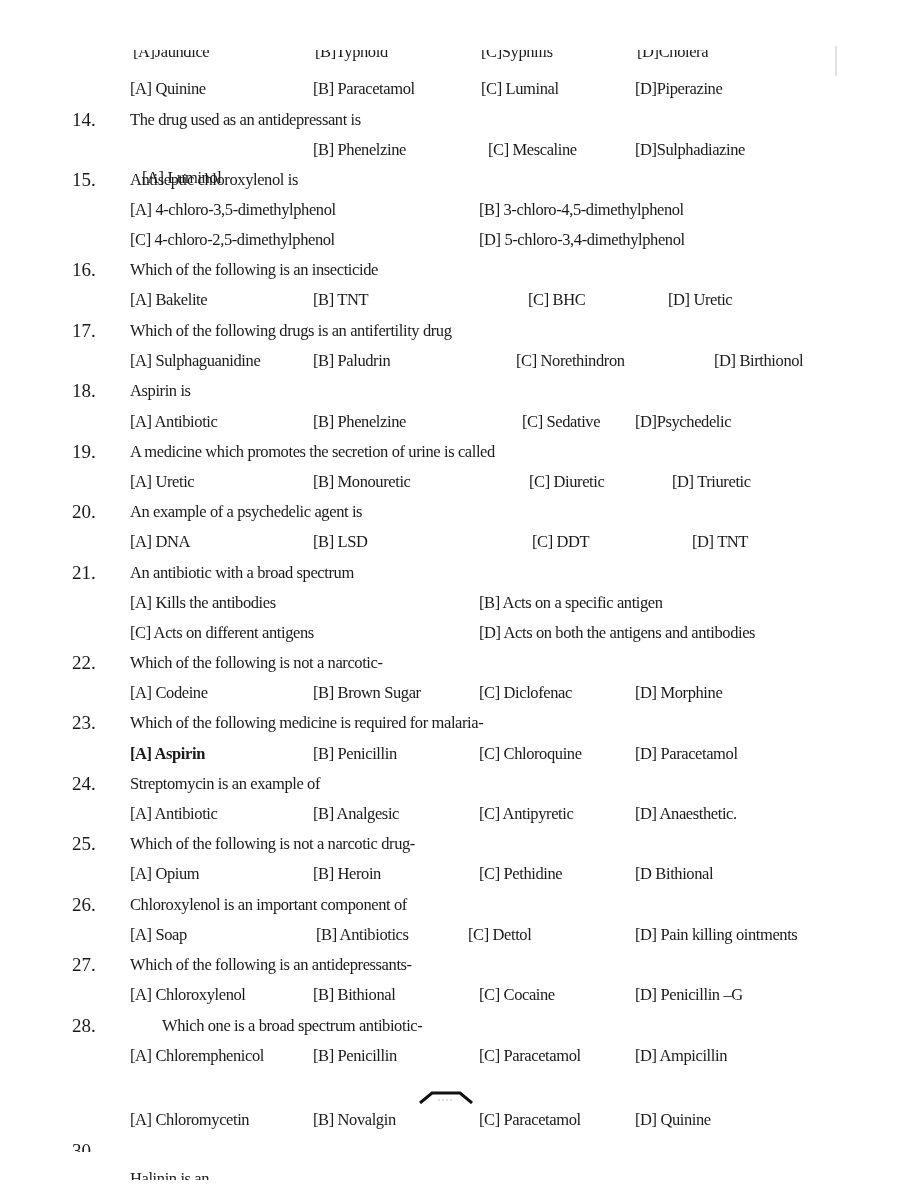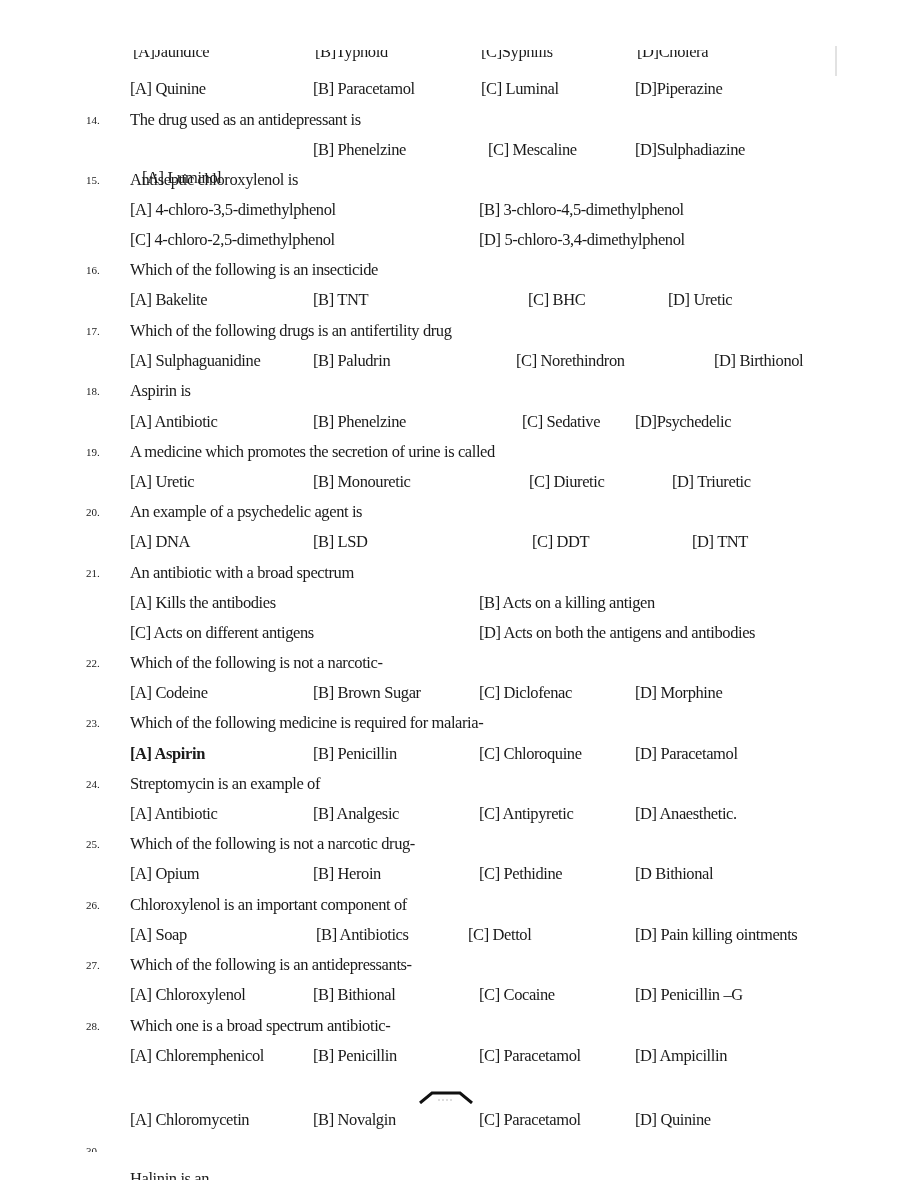--- a/index.html
+++ b/index.html
@@ -22,22 +22,22 @@
     }
     .line {
       position: absolute;
       font-size: 16.5px;
       line-height: 20px;
       white-space: nowrap;
       letter-spacing: -0.4px;
     }
     .qnum {
       position: absolute;
-      left: 86px;
-      font-size: 11px;
+      left: 72px;
+      font-size: 19px;
       line-height: 20px;
     }
     .qtext {
       position: absolute;
       left: 130px;
     }
     .opt {
       position: absolute;
       font-size: 16.5px;
       line-height: 20px;
@@ -158,21 +158,21 @@
           <span class="opt" style="left: 313px; top: 532px;">[B] LSD</span>
           <span class="opt" style="left: 532px; top: 532px;">[C] DDT</span>
           <span class="opt" style="left: 692px; top: 532px;">[D] TNT</span>
         </div>
       </div>
       <div>
         <span class="qnum" style="top: 563px;">21.</span>
         <span class="line qtext" style="top: 563px;">An antibiotic with a broad spectrum</span>
         <div>
           <span class="opt" style="left: 130px; top: 593px;">[A] Kills the antibodies</span>
-          <span class="opt" style="left: 479px; top: 593px;">[B] Acts on a killing antigen</span>
+          <span class="opt" style="left: 479px; top: 593px;">[B] Acts on a specific antigen</span>
         </div>
         <div>
           <span class="opt" style="left: 130px; top: 623px;">[C] Acts on different antigens</span>
           <span class="opt" style="left: 479px; top: 623px;">[D] Acts on both the antigens and antibodies</span>
         </div>
       </div>
       <div>
         <span class="qnum" style="top: 653px;">22.</span>
         <span class="line qtext" style="top: 653px;">Which of the following is not a narcotic-</span>
         <div>
@@ -227,21 +227,21 @@
         <span class="line qtext" style="top: 955px;">Which of the following is an antidepressants-</span>
         <div>
           <span class="opt" style="left: 130px; top: 985px;">[A] Chloroxylenol</span>
           <span class="opt" style="left: 313px; top: 985px;">[B] Bithional</span>
           <span class="opt" style="left: 479px; top: 985px;">[C] Cocaine</span>
           <span class="opt" style="left: 635px; top: 985px;">[D] Penicillin –G</span>
         </div>
       </div>
       <div>
         <span class="qnum" style="top: 1016px;">28.</span>
-        <span class="line qtext" style="top: 1016px;">Which one is a broad spectrum antibiotic-</span>
+        <span class="line qtext" style="top: 1016px; margin-left: 32px;">Which one is a broad spectrum antibiotic-</span>
         <div>
           <span class="opt" style="left: 130px; top: 1046px;">[A] Chloremphenicol</span>
           <span class="opt" style="left: 313px; top: 1046px;">[B] Penicillin</span>
           <span class="opt" style="left: 479px; top: 1046px;">[C] Paracetamol</span>
           <span class="opt" style="left: 635px; top: 1046px;">[D] Ampicillin</span>
         </div>
       </div>
     </div>
 
   <svg class="page-mark" viewBox="0 0 56 14">

